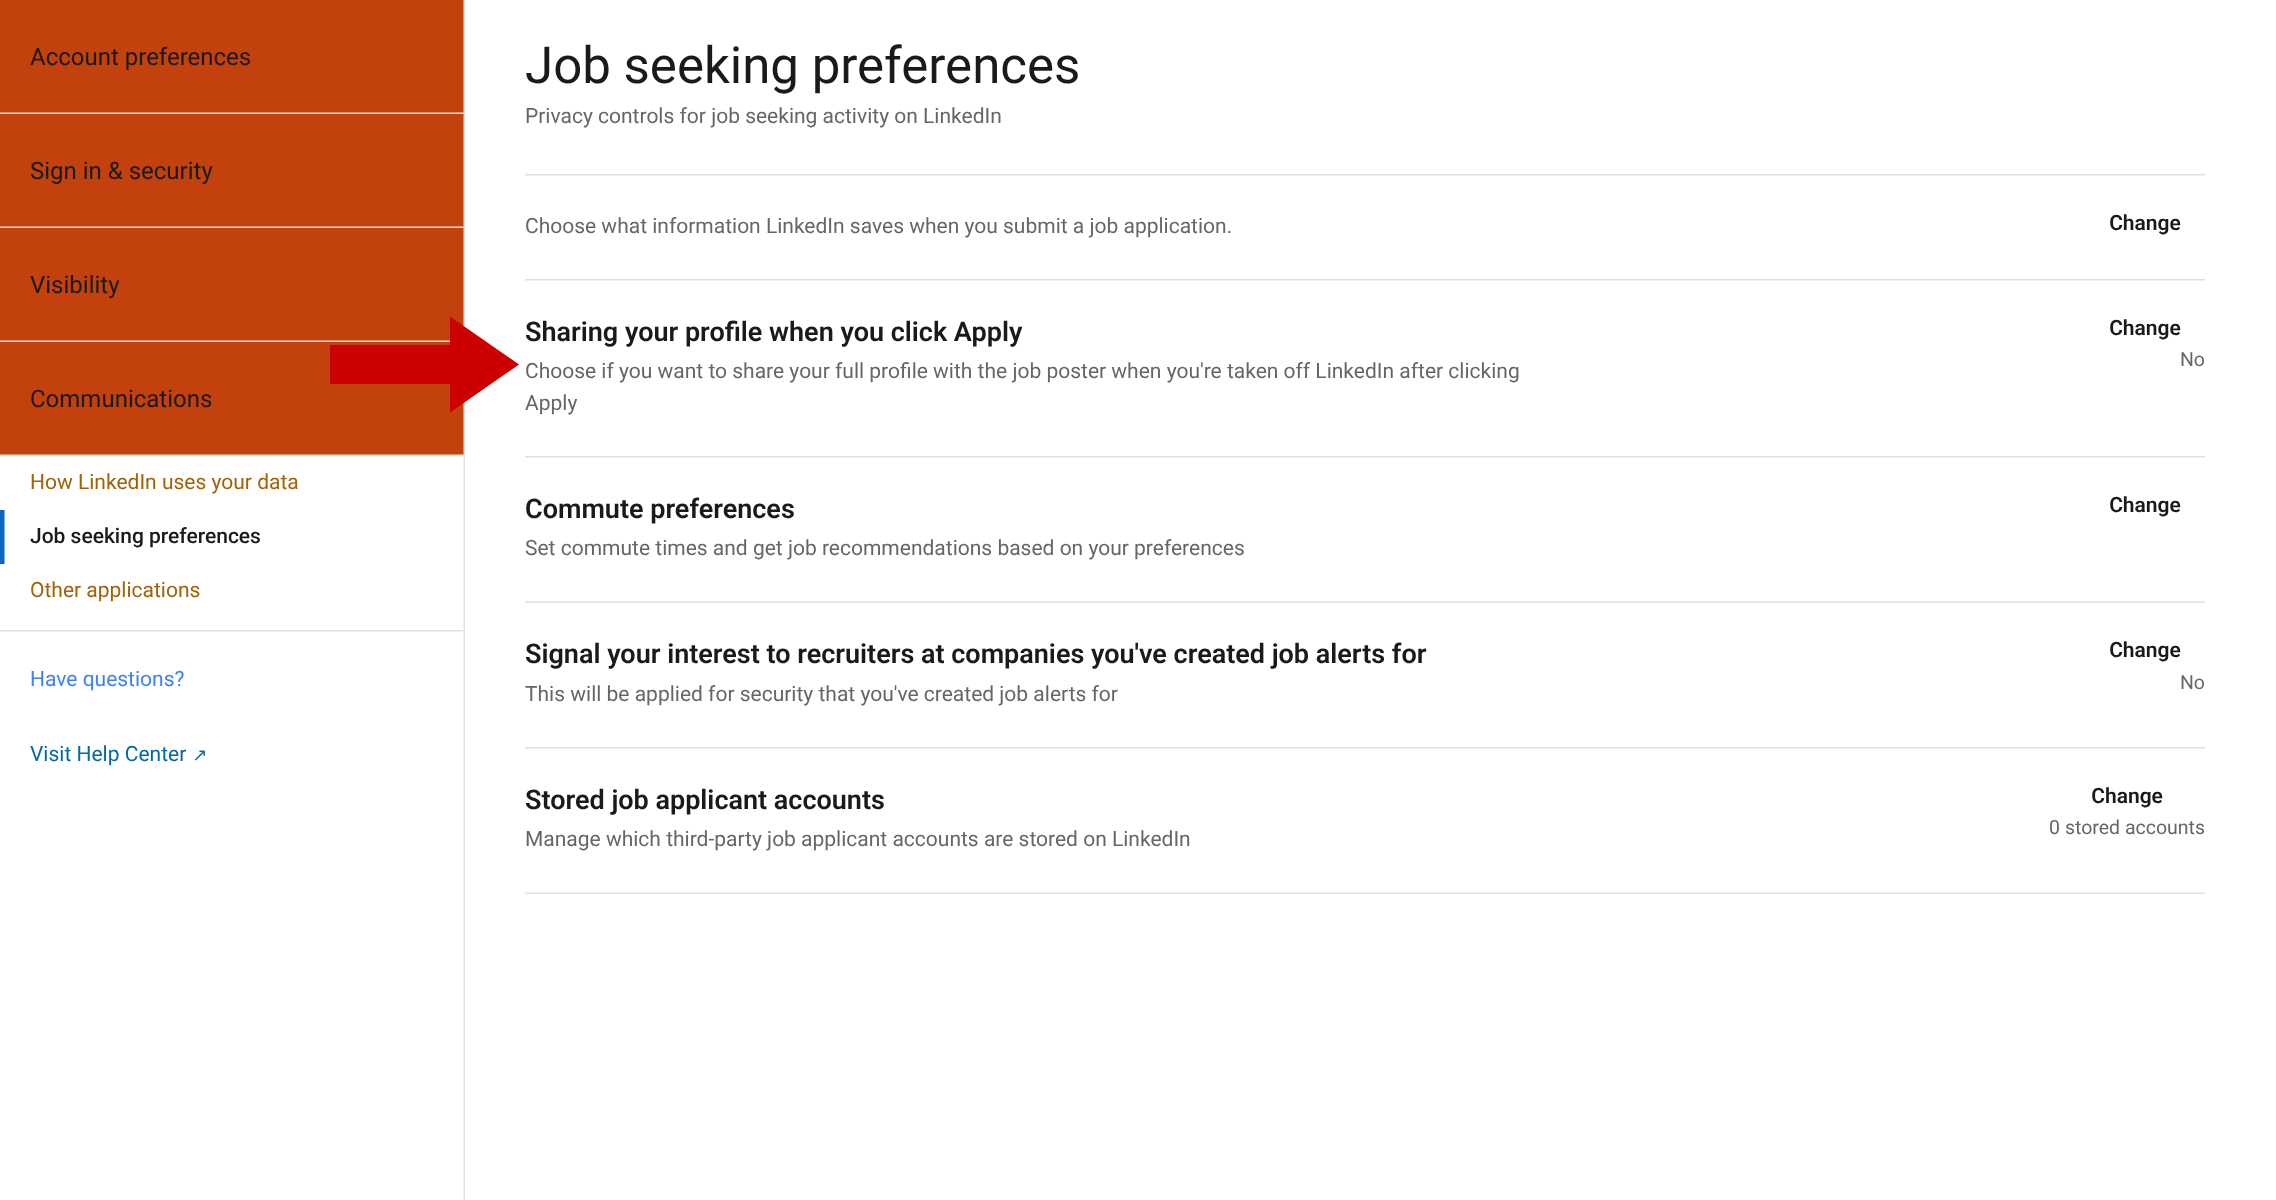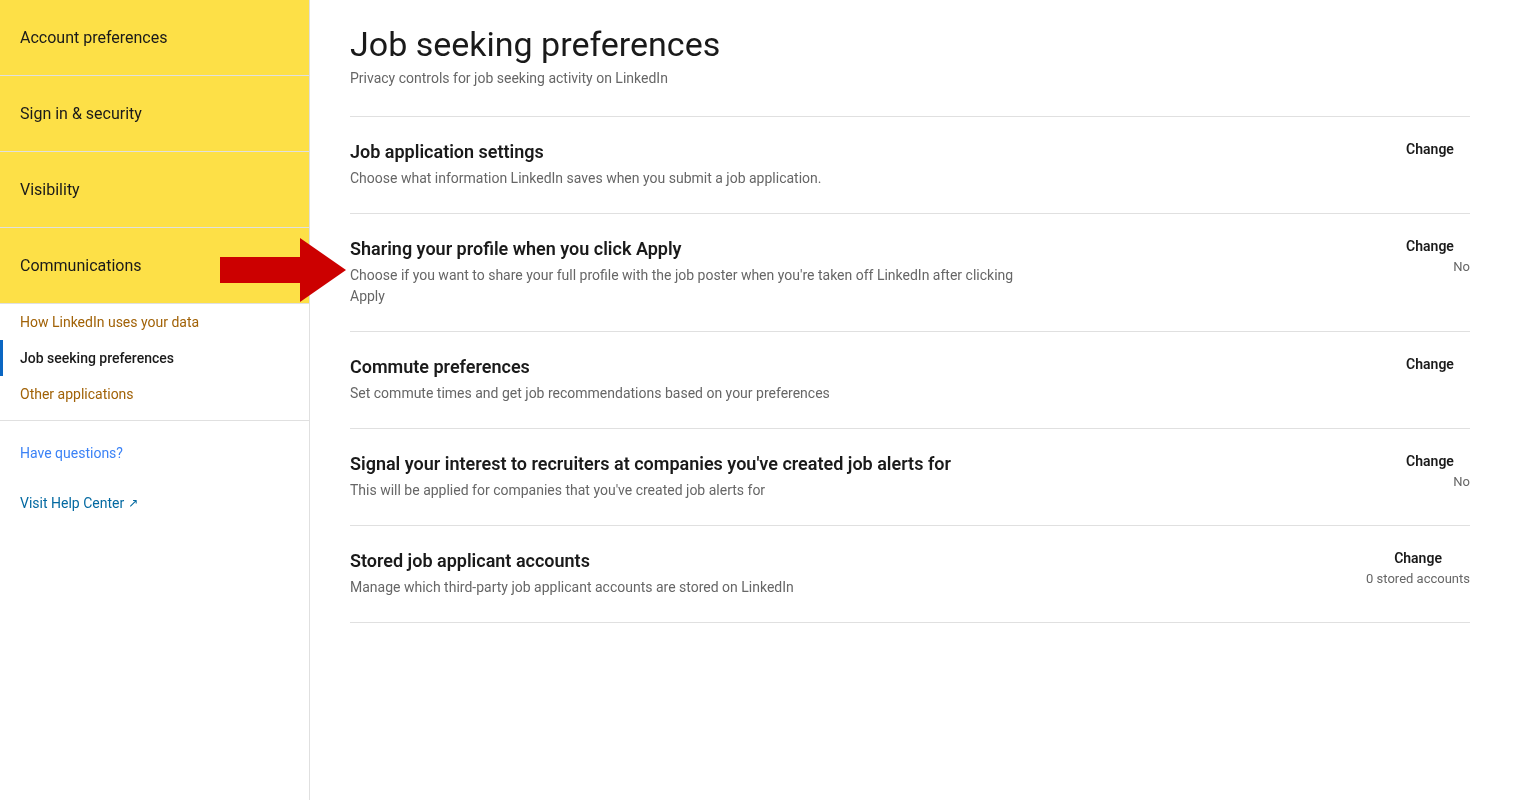--- a/index.html
+++ b/index.html
@@ -25,21 +25,21 @@
     }
 
     .sidebar-main-item {
       display: block;
       padding: 28px 20px;
       font-size: 16px;
       font-weight: 400;
       color: #1a1a1a;
       text-decoration: none;
       cursor: pointer;
-      background: #fde047;
+      background: #c2410c;
     }
 
     .sidebar-sub-items {
       padding-bottom: 8px;
     }
 
     .sidebar-sub-item {
       display: block;
       padding: 10px 20px 10px 20px;
       font-size: 14px;
@@ -217,21 +217,20 @@
   </div>
 
 </nav>
 
 <main class="main-content">
   <h1 class="page-title">Job seeking preferences</h1>
   <p class="page-subtitle">Privacy controls for job seeking activity on LinkedIn</p>
 
   <div class="settings-section">
     <div class="section-content">
-      <h2 class="section-title">Job application settings</h2>
       <p class="section-desc">Choose what information LinkedIn saves when you submit a job application.</p>
     </div>
     <div class="section-action">
       <a class="change-link">Change</a>
     </div>
   </div>
 
   <div class="settings-section" style="position:relative;">
 
     <div class="arrow-container">
@@ -256,21 +255,21 @@
       <p class="section-desc">Set commute times and get job recommendations based on your preferences</p>
     </div>
     <div class="section-action">
       <a class="change-link">Change</a>
     </div>
   </div>
 
   <div class="settings-section">
     <div class="section-content">
       <h2 class="section-title">Signal your interest to recruiters at companies you've created job alerts for</h2>
-      <p class="section-desc">This will be applied for companies that you've created job alerts for</p>
+      <p class="section-desc">This will be applied for security that you've created job alerts for</p>
     </div>
     <div class="section-action">
       <a class="change-link">Change</a>
       <span class="change-value">No</span>
     </div>
   </div>
 
   <div class="settings-section">
     <div class="section-content">
       <h2 class="section-title">Stored job applicant accounts</h2>

